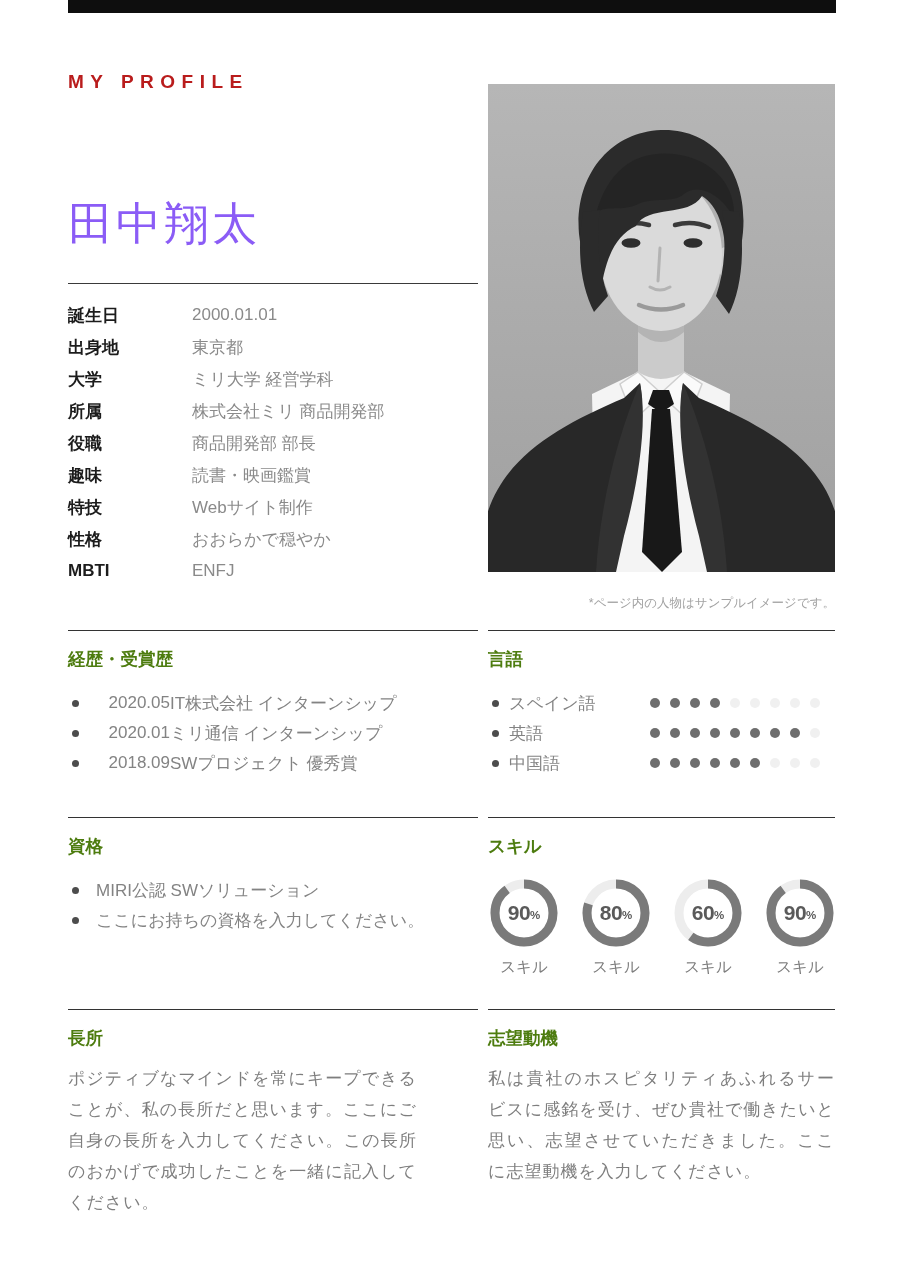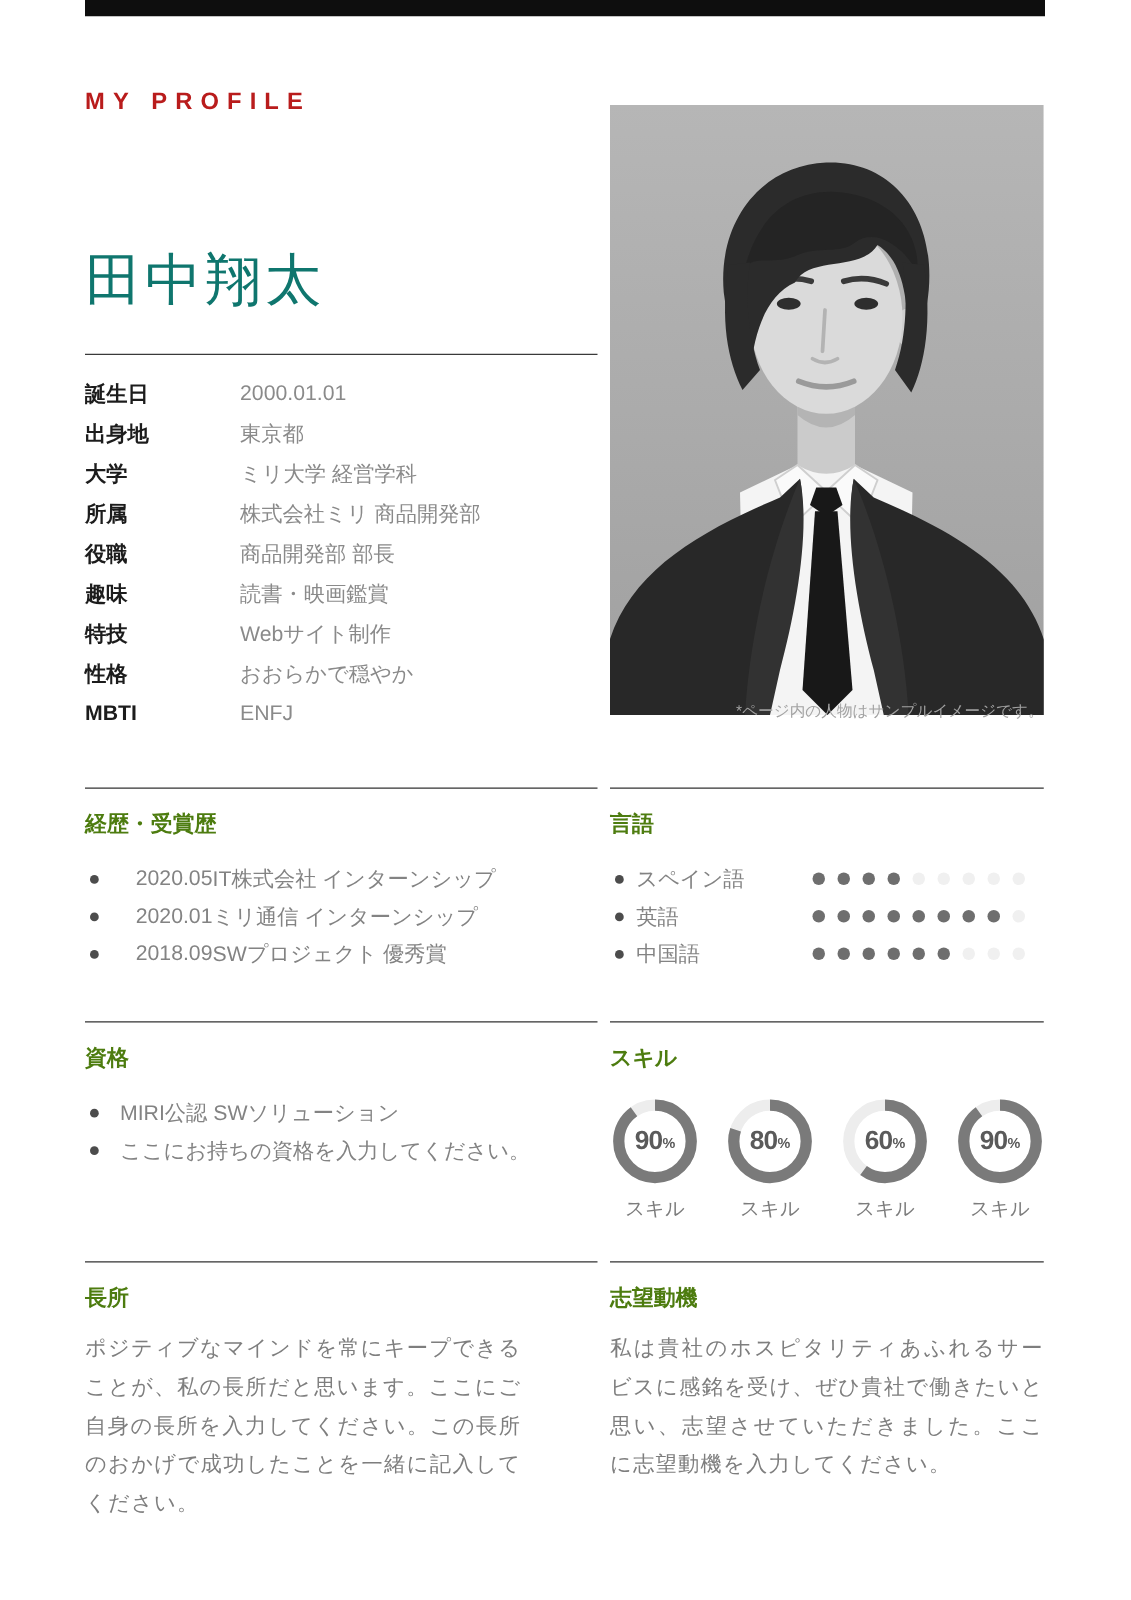--- a/index.html
+++ b/index.html
@@ -5,33 +5,33 @@
   html,body{margin:0;padding:0;background:#ffffff;}
   body{font-family:"Liberation Sans","DejaVu Sans",sans-serif;}
   .page{position:relative;width:905px;height:1280px;background:#ffffff;overflow:hidden;margin:0 auto;}
 
   .topbar{position:absolute;left:68px;top:0;width:768px;height:13px;background:#0e0e0e;}
 
   .myprofile{position:absolute;left:68px;top:71px;font-size:19px;font-weight:700;
     letter-spacing:6.5px;color:#b91c1c;}
 
   .name{position:absolute;left:68px;top:194px;font-family:"Liberation Serif","DejaVu Serif",serif;
-    font-size:45px;letter-spacing:3px;color:#0f766e;}
+    font-size:45px;letter-spacing:3px;color:#8b5cf6;}
 
   .rule{border-top:1px solid #3a3a3a;}
   .rule-name{position:absolute;left:68px;top:283px;width:410px;}
 
   .details{position:absolute;left:68px;top:299px;width:410px;}
   .detail-row{display:flex;align-items:center;height:32px;}
   .detail-label{width:124px;font-size:17px;font-weight:700;color:#1c1c1c;flex:none;}
   .detail-value{font-size:17px;color:#8a8a8a;}
 
   .photo{position:absolute;left:488px;top:84px;width:347px;height:488px;}
   .photo svg{display:block;}
-  .caption{position:absolute;left:488px;top:561px;width:347px;text-align:right;
+  .caption{position:absolute;left:488px;top:595px;width:347px;text-align:right;
     font-size:12.5px;color:#a2a2a2;}
 
   .section{position:absolute;border-top:1px solid #333333;}
   .sec-career{left:68px;top:630px;width:410px;}
   .sec-lang{left:488px;top:630px;width:347px;}
   .sec-qual{left:68px;top:817px;width:410px;}
   .sec-skill{left:488px;top:817px;width:347px;}
   .sec-strength{left:68px;top:1009px;width:410px;}
   .sec-motive{left:488px;top:1009px;width:347px;}
   .sec-h{margin:16px 0 0 0;font-size:17.5px;font-weight:700;color:#4d7c0f;line-height:24px;}

